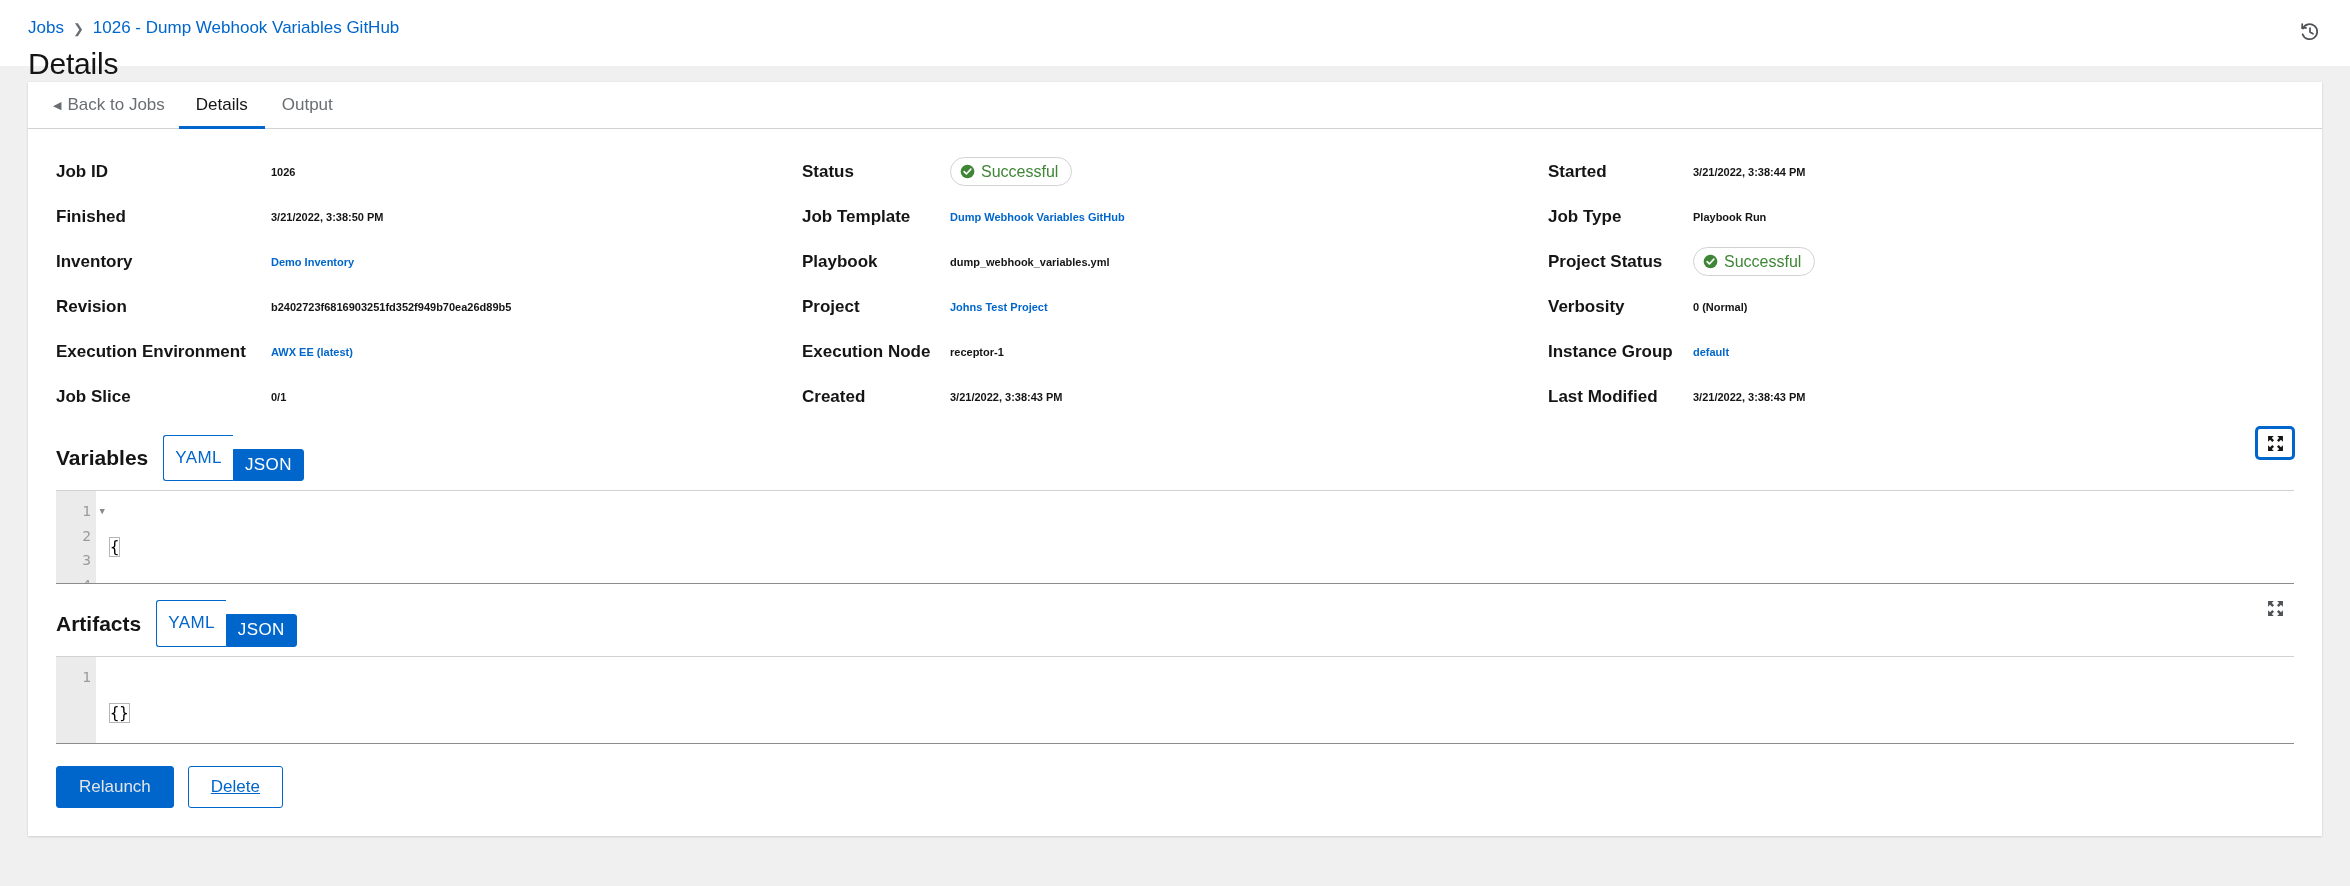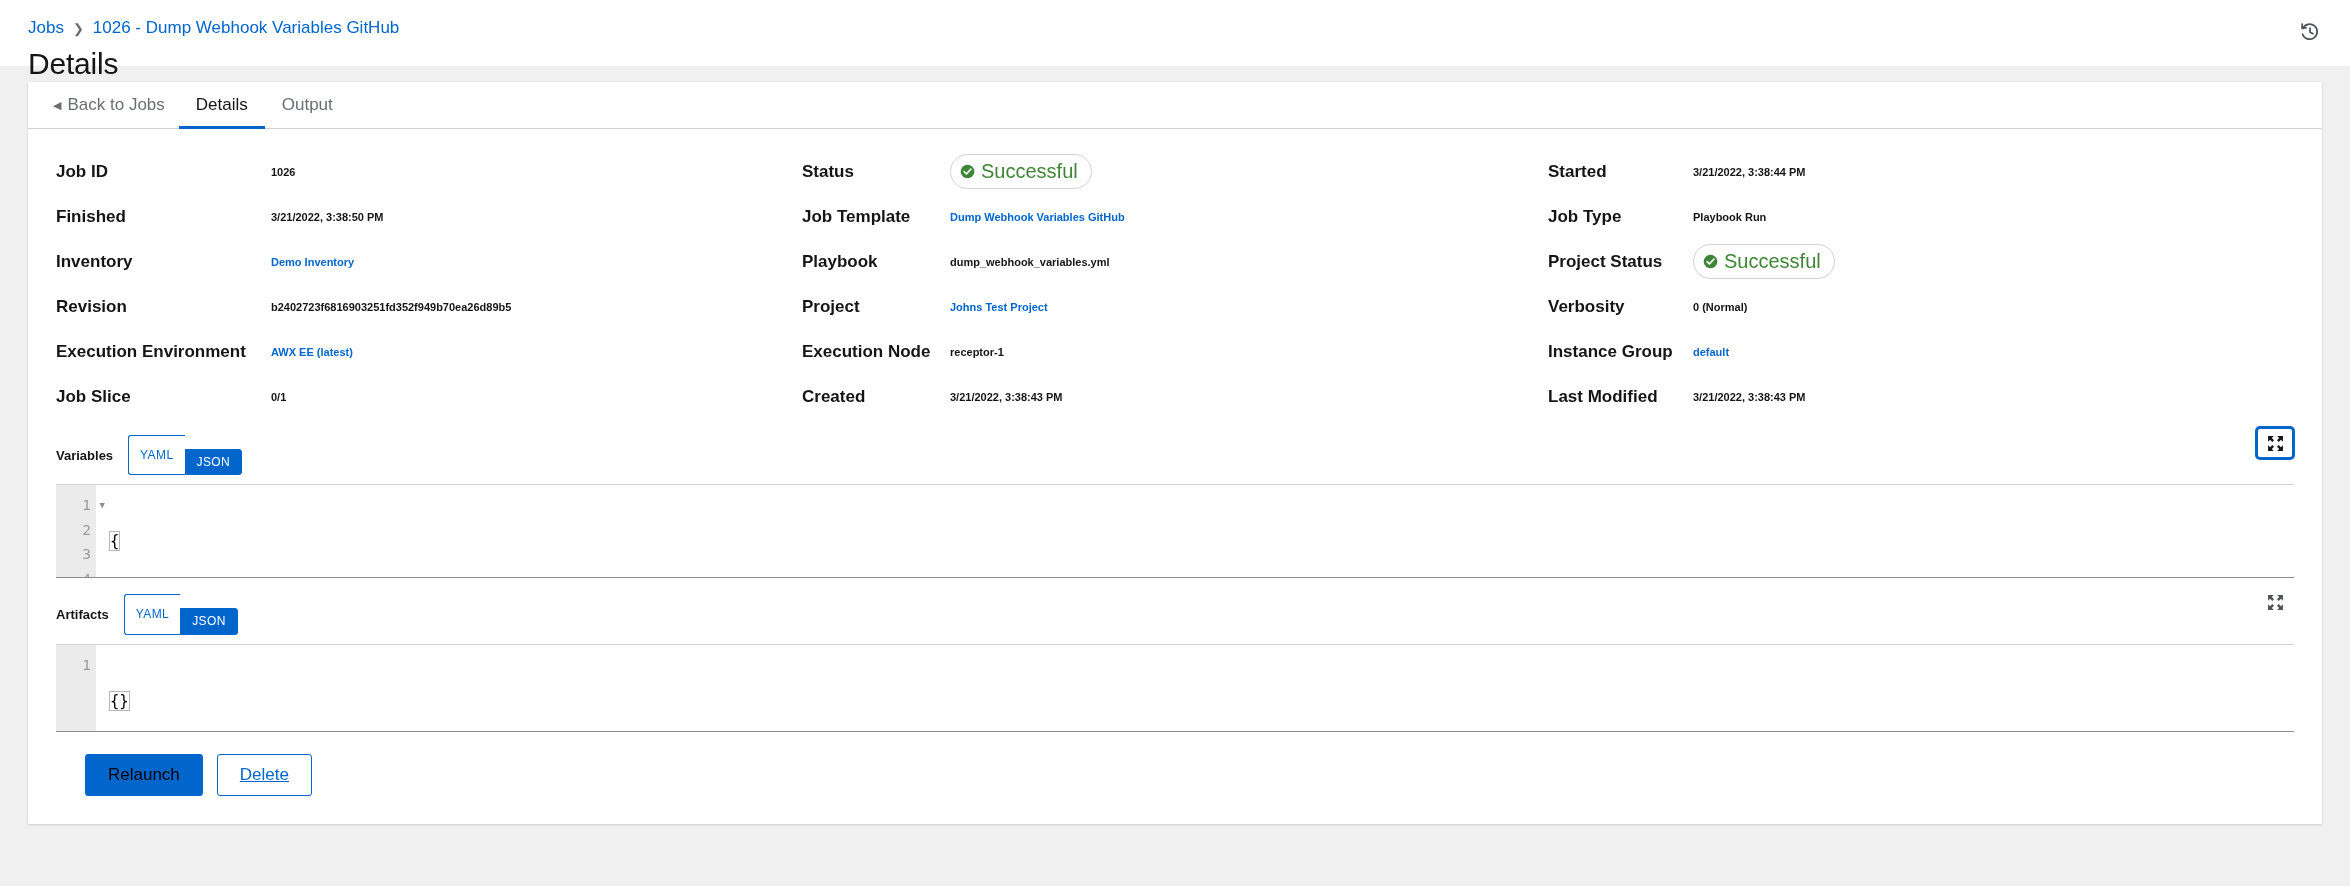--- a/index.html
+++ b/index.html
@@ -125,46 +125,46 @@
   .dvalue.link { color: #06c; cursor: pointer; }
 
   
   .status-badge {
     display: inline-flex;
     align-items: center;
     gap: 6px;
     border: 1px solid #d2d2d2;
     border-radius: 30px;
     padding: 3px 13px 3px 9px;
-    font-size: 20px;
+    font-size: 16px;
     color: #3e8635;
     background: #fff;
     line-height: 1.35;
     justify-content: flex-end;
   }
   .status-badge svg { display: block; }
 
   
   .code-section { padding: 0 28px; }
   .code-head {
     display: flex;
     align-items: center;
     padding-top: 16px;
     padding-bottom: 9px;
     position: relative;
   }
   .code-head .sec-label {
-    font-size: 13px;
+    font-size: 21px;
     font-weight: bold;
     color: #151515;
     margin-right: 15px;
   }
   .toggle-group { display: inline-flex; }
   .tgl {
-    font-size: 12px;
+    font-size: 17px;
     letter-spacing: 0.4px;
     padding: 5px 11px 5px 11px;
     border: 1px solid #06c;
     background: #fff;
     color: #06c;
     cursor: pointer;
     font-family: inherit;
     line-height: 1.2;
   }
   .tgl:first-child { border-radius: 3px 0 0 3px; border-right: none; }
@@ -248,23 +248,22 @@
   .btn {
     font-size: 17px;
     font-family: inherit;
     padding: 9px 22px;
     border-radius: 3px;
     cursor: pointer;
     line-height: 1.3;
   }
   .btn-primary {
     background: #06c;
-    color: #000000;
+    color: #e5e5e5;
     border: 1px solid #06c;
-    margin-left: 29px;
   }
   .btn-secondary {
     background: #fff;
     color: #06c;
     border: 1px solid #06c;
     text-decoration: underline;
   }
 </style>
 </head>
 <body>

